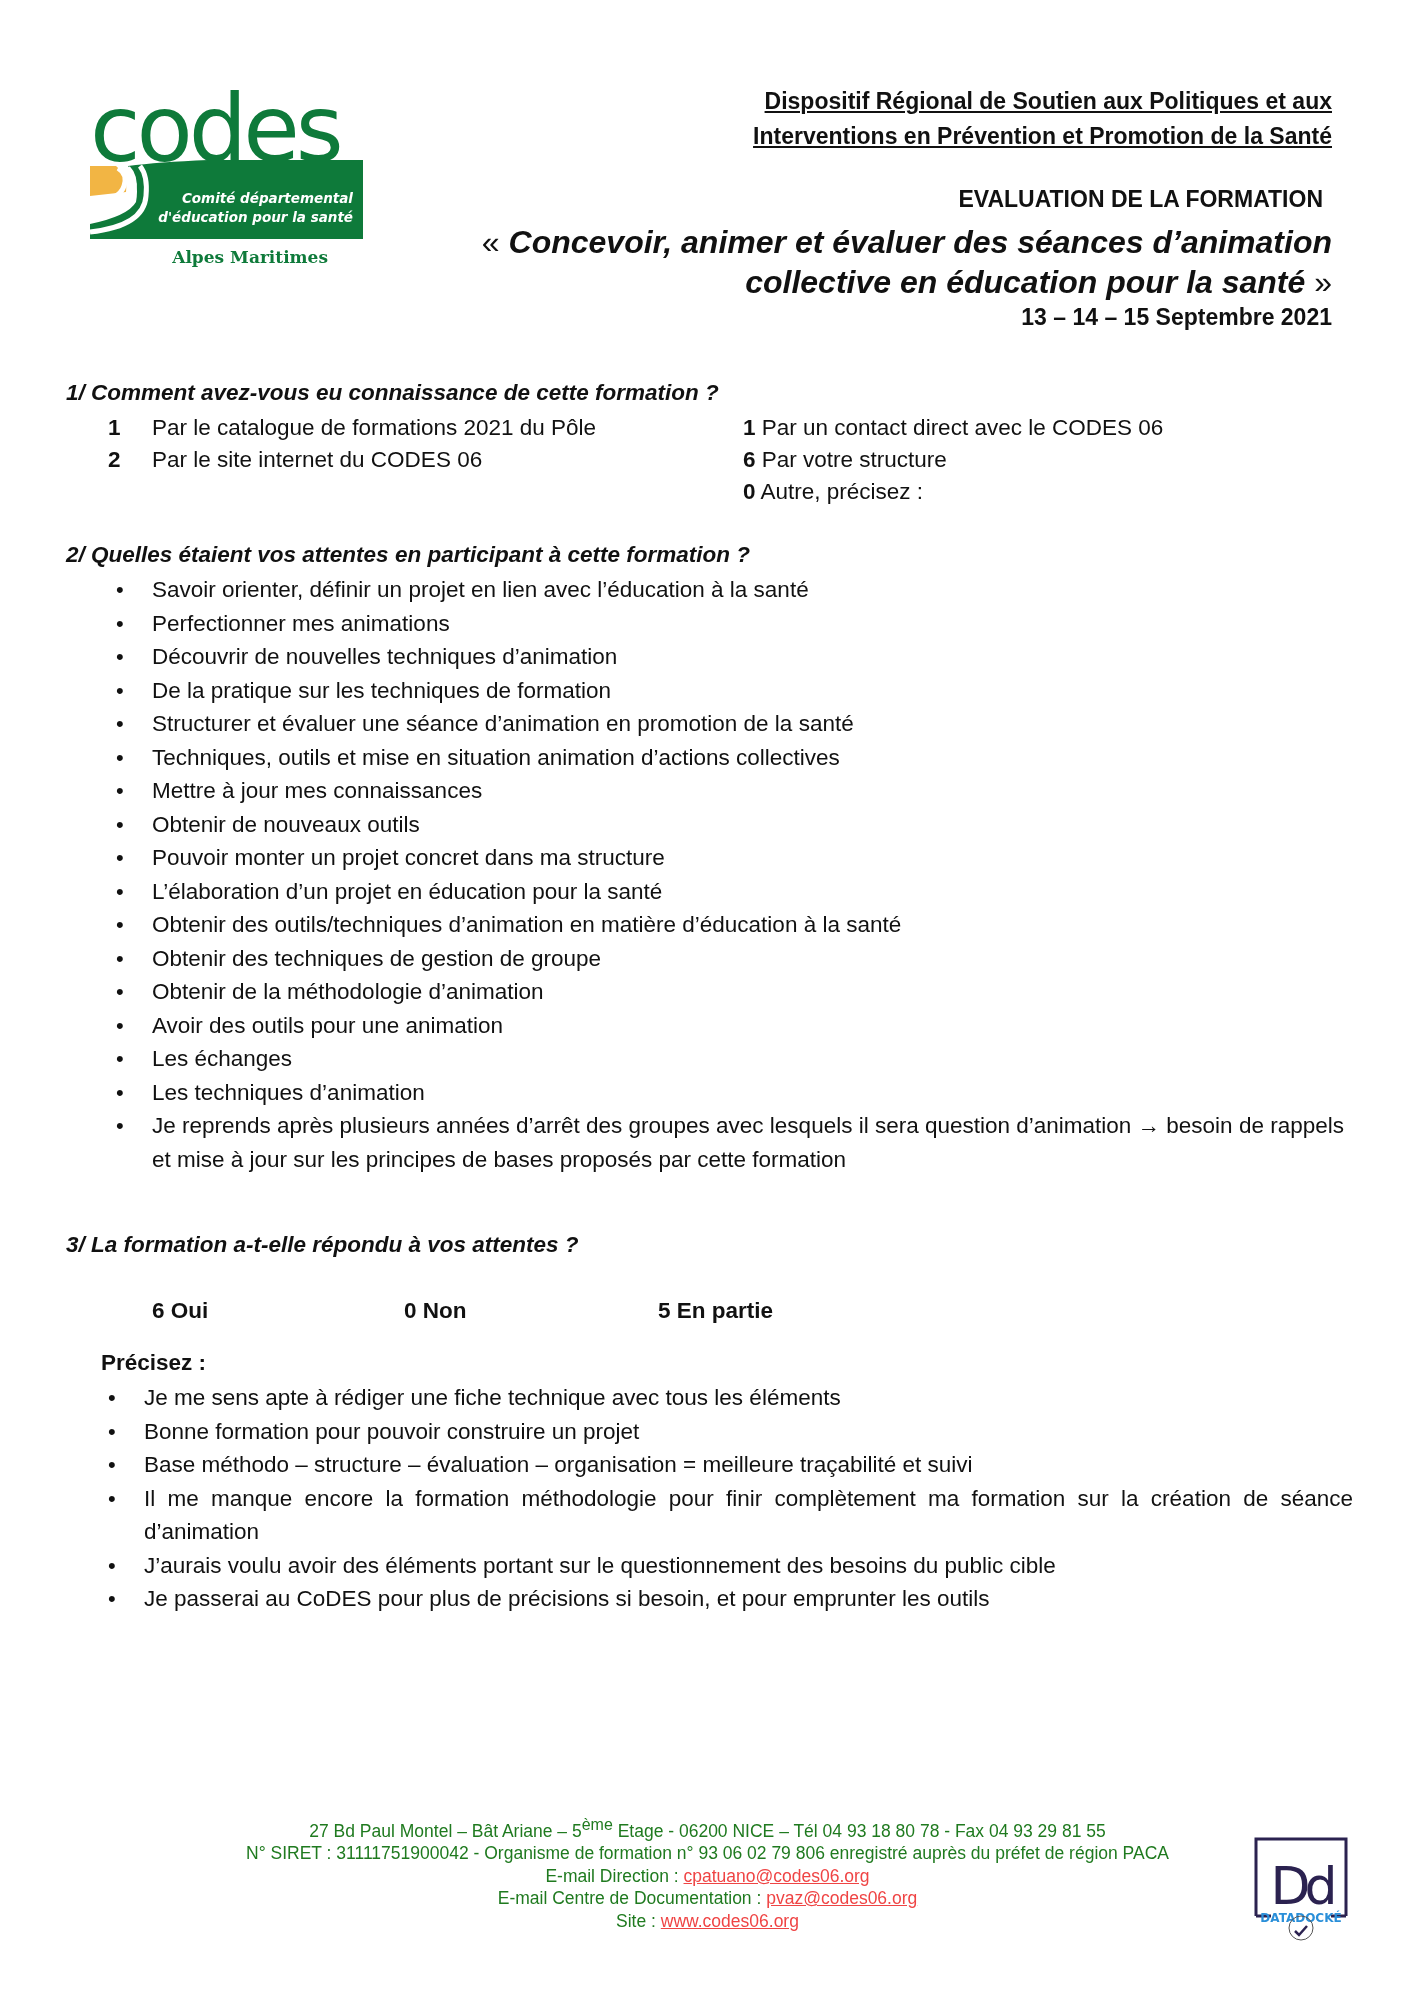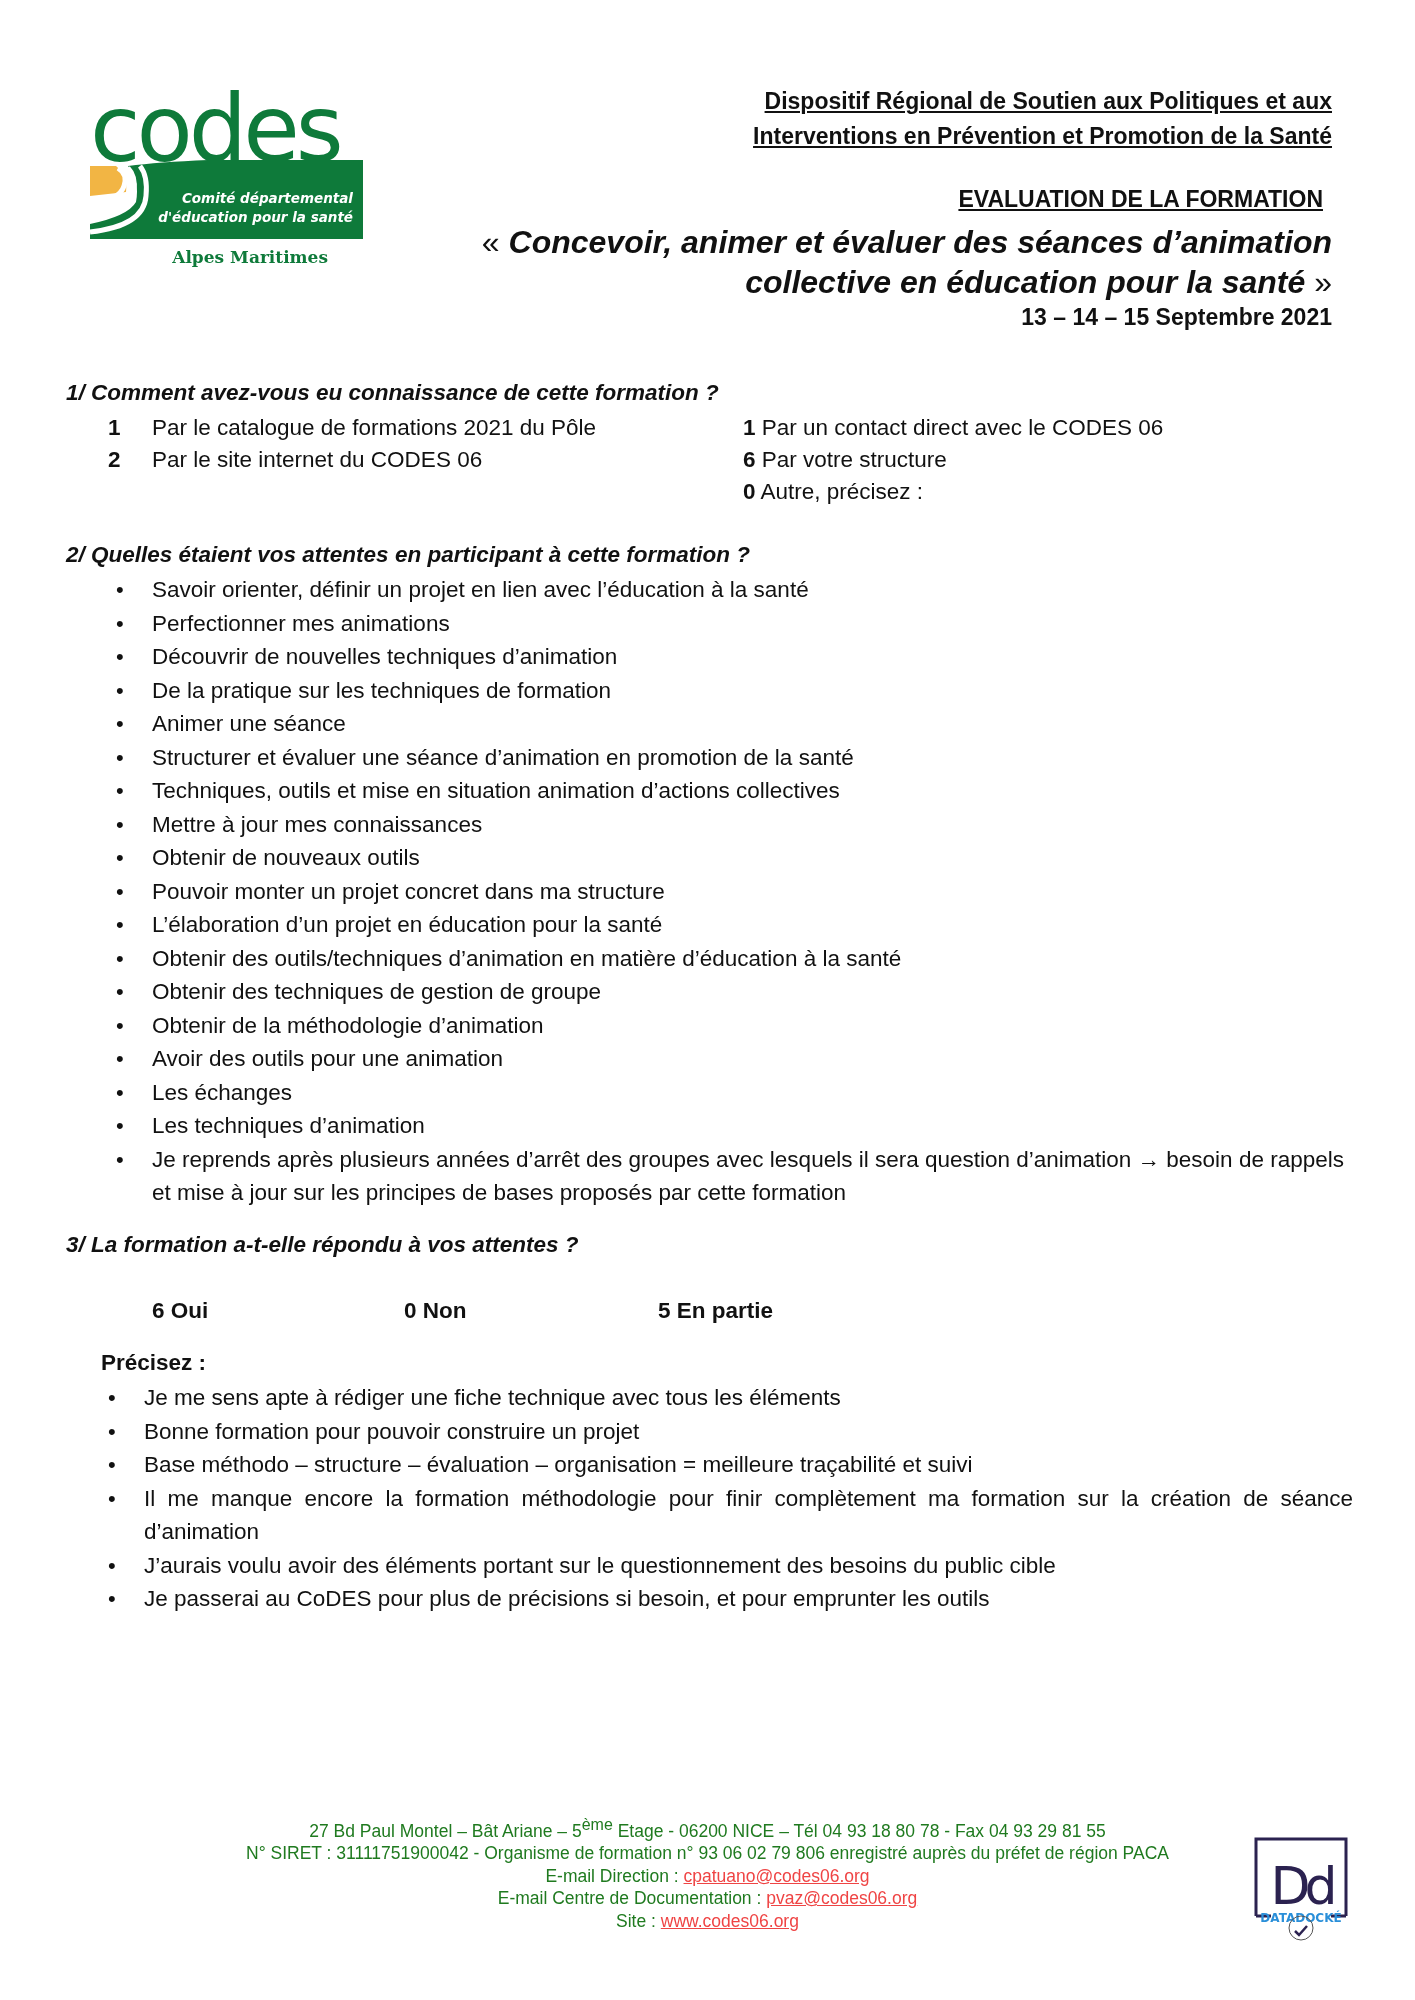--- a/index.html
+++ b/index.html
@@ -4,21 +4,21 @@
 <style>
   html, body { margin:0; padding:0; background:#ffffff; }
   body { width:1415px; height:2000px; position:relative; overflow:hidden;
          font-family:"Liberation Sans", sans-serif; color:#111; }
   .abs { position:absolute; }
   
   #logo { left:88px; top:84px; width:278px; height:190px; }
   
   .hdr-right { right:83px; text-align:right; font-weight:bold; white-space:nowrap; }
   #dispositif { top:84px; font-size:23px; line-height:35px; text-decoration:underline; }
-  #eval-title { top:186px; font-size:23px; right:92px;text-decoration:underline; }
+  #eval-title { top:186px; font-size:23px; right:92px; }
   #formation-title { top:222px; font-size:32px; font-style:italic; line-height:40px; }
   #formation-title .q { font-style:normal; font-weight:normal; }
   #dates { top:304px; font-size:23px; }
   .q-head { font-weight:bold; font-size:22.5px; left:66px; white-space:nowrap;font-style:italic; }
   .row { font-size:22.5px; white-space:nowrap; }
   .num { font-weight:bold; display:inline-block; }
   ul.bullets { list-style:none; margin:0; padding:0; }
   ul.bullets li { position:relative; font-size:22.5px; line-height:33.5px; }
   ul.bullets li::before { content:"•"; position:absolute; left:-36px; top:0; font-size:22px; }
   #q2-list { left:152px; top:573px; width:1200px; }
@@ -68,21 +68,20 @@
   <div class="row"><span class="num">6</span> <span>Par votre structure</span></div>
   <div class="row"><span class="num">0</span> <span>Autre, précisez :</span></div>
 </div>
 
 <div class="abs q-head" style="top:542px;">2/ Quelles étaient vos attentes en participant à cette formation ?</div>
 <ul id="q2-list" class="abs bullets">
   <li>Savoir orienter, définir un projet en lien avec l’éducation à la santé</li>
   <li>Perfectionner mes animations</li>
   <li>Découvrir de nouvelles techniques d’animation</li>
   <li>De la pratique sur les techniques de formation</li>
-  <li>Animer une séance</li>
   <li>Structurer et évaluer une séance d’animation en promotion de la santé</li>
   <li>Techniques, outils et mise en situation animation d’actions collectives</li>
   <li>Mettre à jour mes connaissances</li>
   <li>Obtenir de nouveaux outils</li>
   <li>Pouvoir monter un projet concret dans ma structure</li>
   <li>L’élaboration d’un projet en éducation pour la santé</li>
   <li>Obtenir des outils/techniques d’animation en matière d’éducation à la santé</li>
   <li>Obtenir des techniques de gestion de groupe</li>
   <li>Obtenir de la méthodologie d’animation</li>
   <li>Avoir des outils pour une animation</li>

